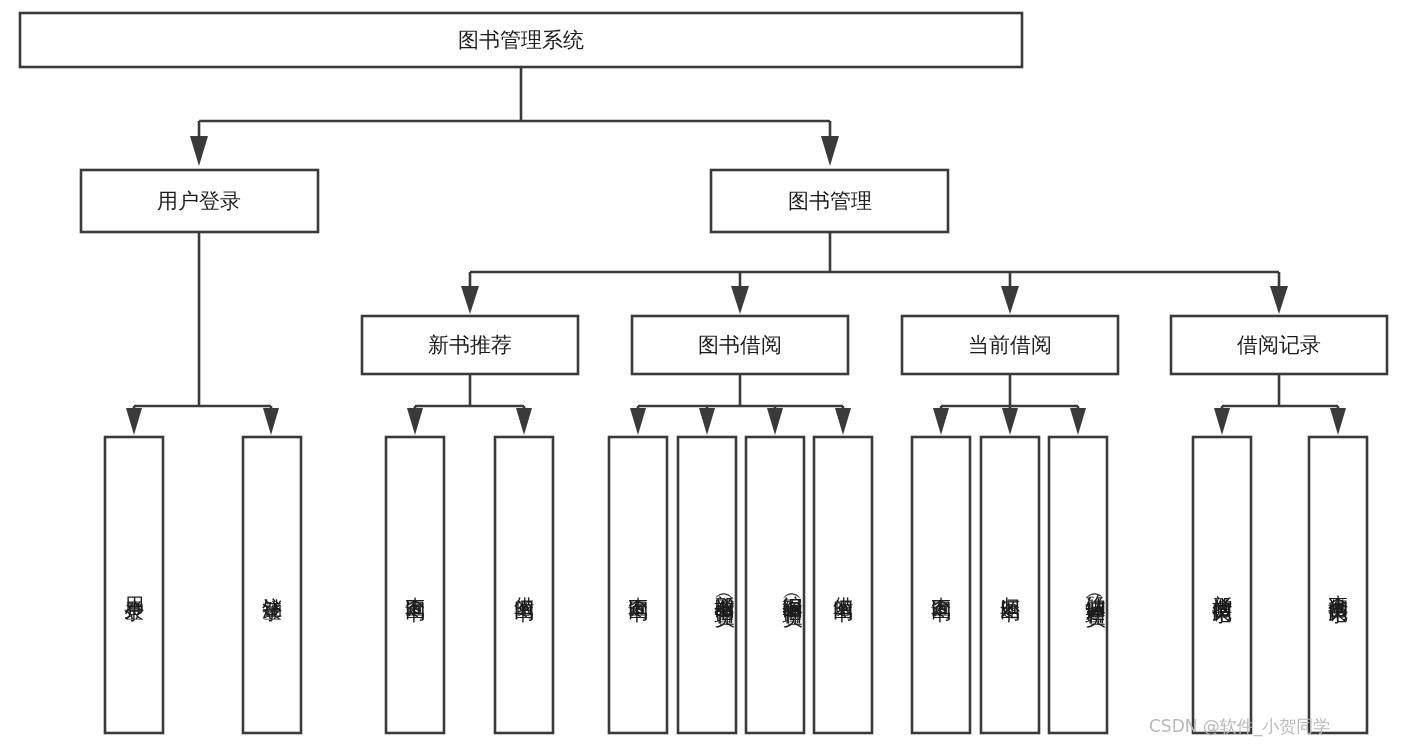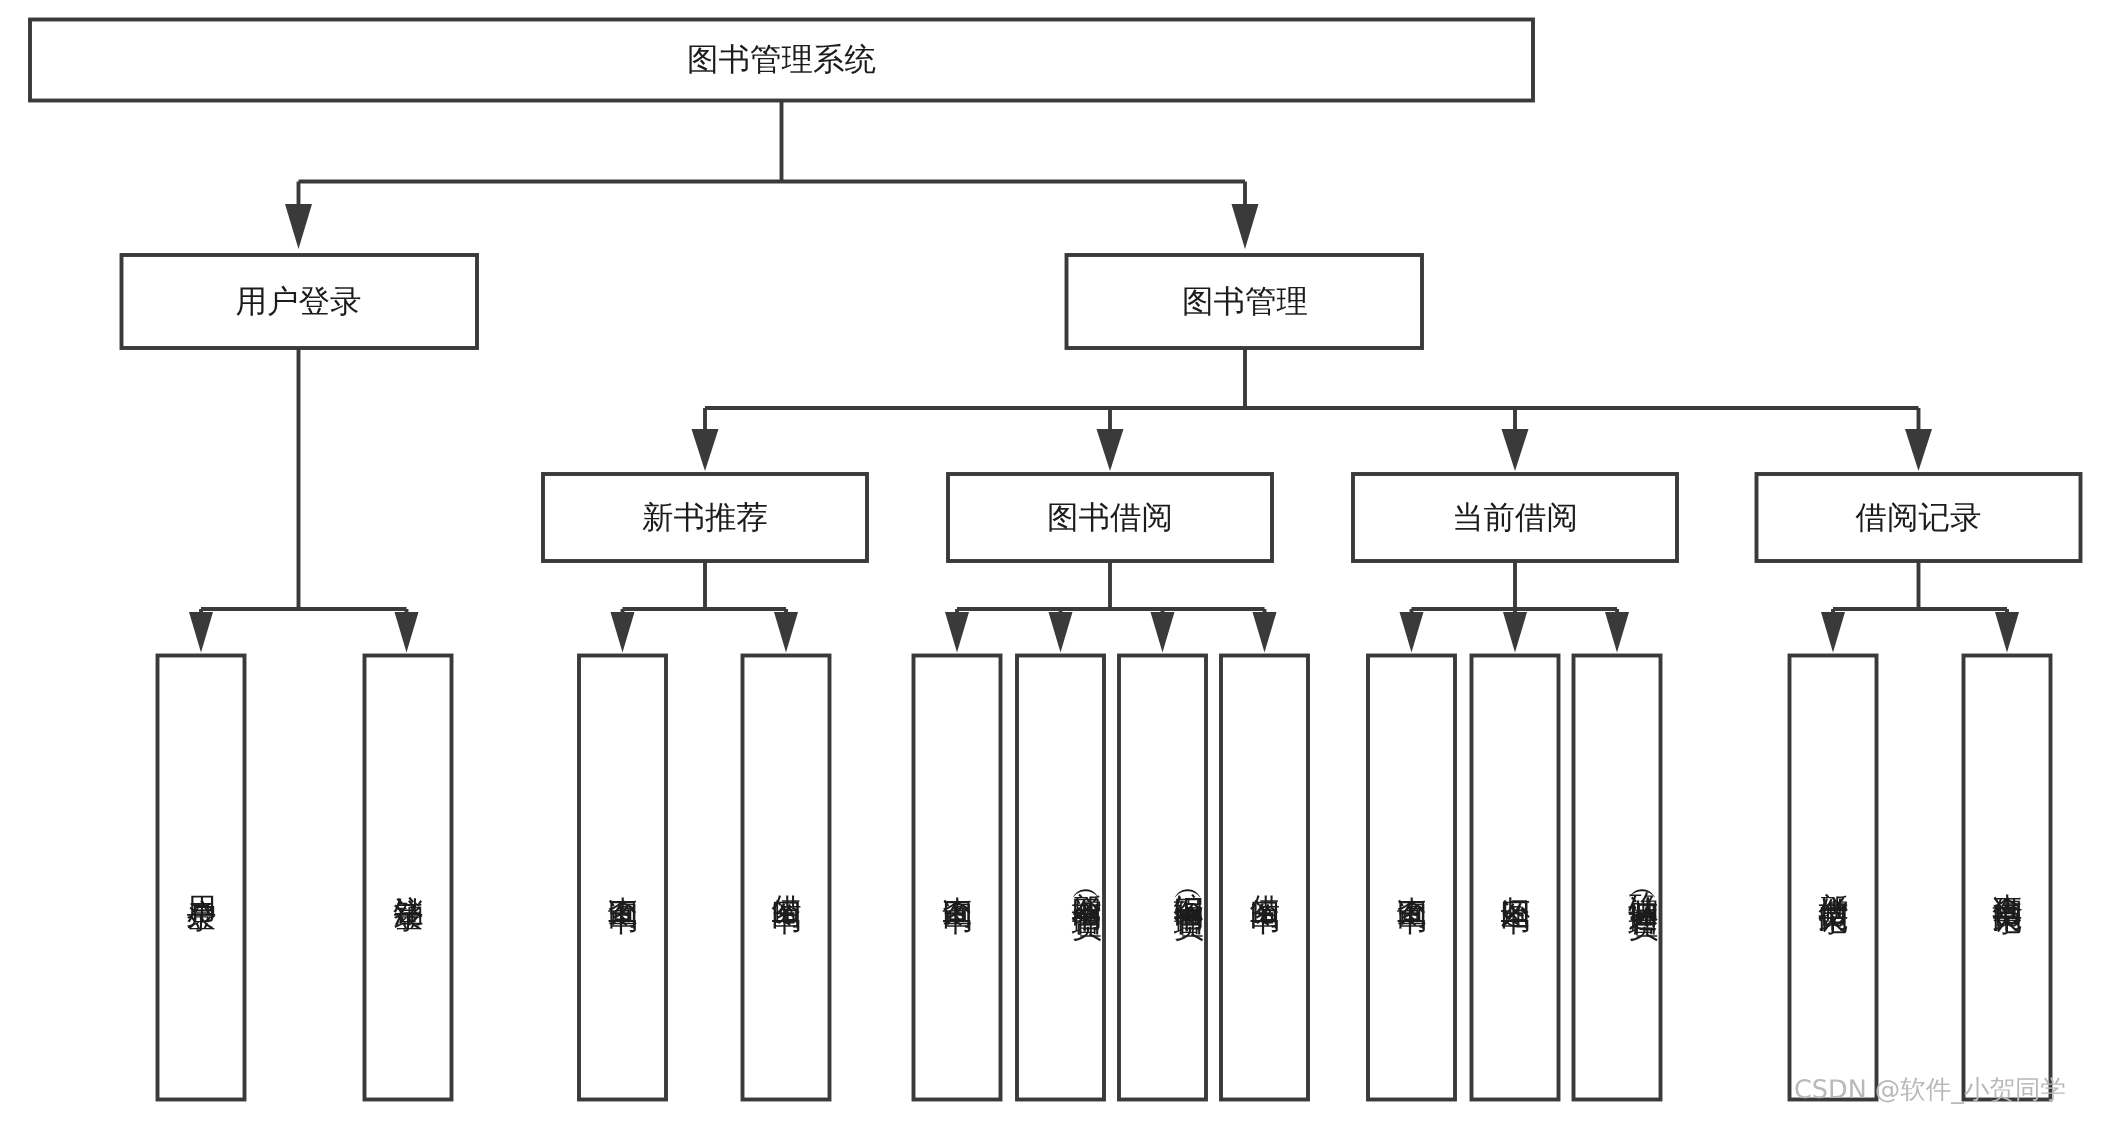--- a/index.html
+++ b/index.html
@@ -223,15 +223,15 @@
   <div class="vert-label" style="left:746px; top:437px; width:58px; height:296px; align-items:flex-start; padding-top:6px; box-sizing:border-box;">编辑图书（管理员）</div>
   <div class="vert-label" style="left:814px; top:437px; width:58px; height:296px;">借阅图书</div>
 
   <div class="vert-label" style="left:912px; top:437px; width:58px; height:296px;">查询图书</div>
   <div class="vert-label" style="left:981px; top:437px; width:58px; height:296px;">归还图书</div>
   <div class="vert-label" style="left:1049px; top:437px; width:58px; height:296px; align-items:flex-start; padding-top:6px; box-sizing:border-box;">确认归还（管理员）</div>
 
   <div class="vert-label" style="left:1193px; top:437px; width:58px; height:296px;">新增借阅记录</div>
   <div class="vert-label" style="left:1309px; top:437px; width:58px; height:296px;">查询借阅记录</div>
 
-  <div class="watermark" style="left:1196px; top:715px;">CSDN @软件_小贺同学</div>
+  <div class="watermark" style="left:1149px; top:715px;">CSDN @软件_小贺同学</div>
 
 </div>
 
 </body></html>

